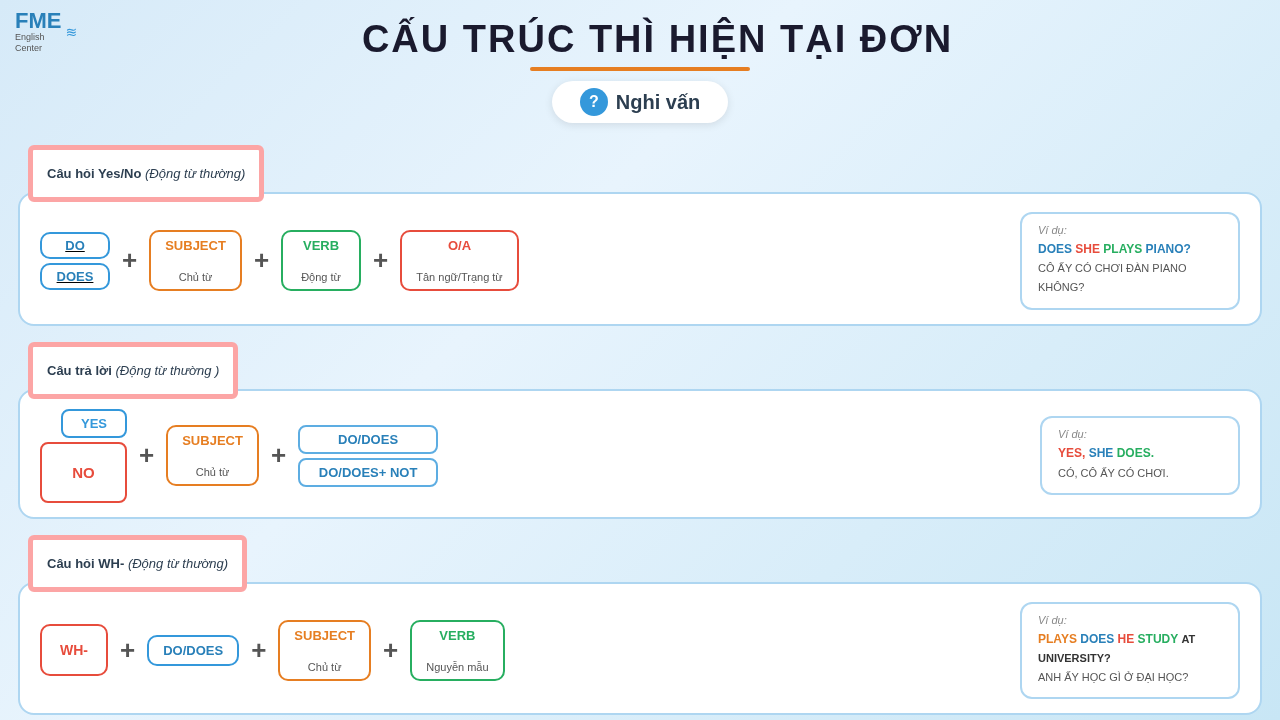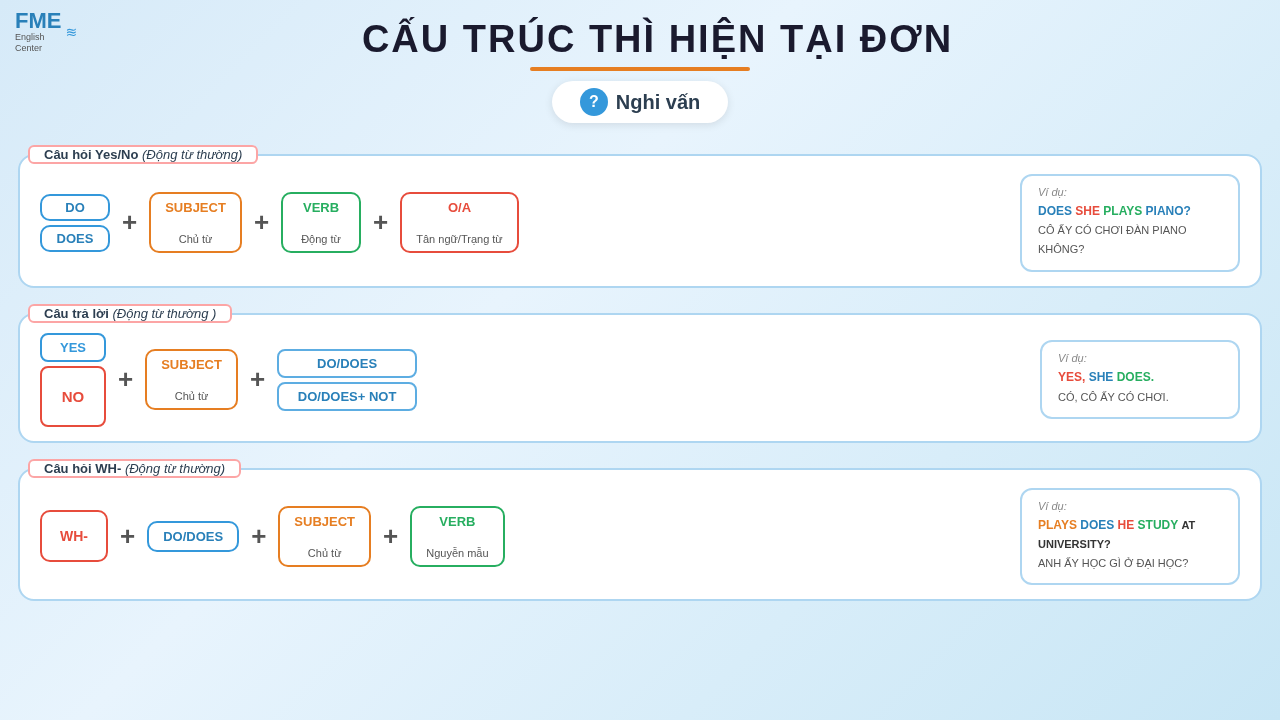--- a/index.html
+++ b/index.html
@@ -82,23 +82,23 @@
     }
 
     
     .section {
       margin: 8px 18px 6px 18px;
       position: relative;
     }
     .section-label {
       display: inline-block;
       background: white;
-      border: 2px solid #fca5a5;
+      border: 5px solid #fca5a5;
       border-radius: 6px;
-      padding: 0 14px;
+      padding: 16px 14px;
       font-size: 13px;
       font-weight: 700;
       color: #2c3e50;
       position: relative;
       z-index: 2;
       top: 10px;
       left: 10px;
     }
     .section-label em {
       font-style: italic;
@@ -168,20 +168,21 @@
       color: #555;
       margin-top: 18px;
     }
 
     
     .box-stack {
       display: flex;
       flex-direction: column;
       gap: 4px;
       align-items: center;
+      text-decoration: underline;
     }
     .box-stack .box {
       min-width: 70px;
       padding: 4px 12px;
       font-size: 13px;
     }
 
     
     .box-yesno {
       display: flex;
@@ -190,20 +191,21 @@
     }
     .box-yes {
       border: 2.5px solid #3498db;
       color: #3498db;
       background: #fff;
       border-radius: 8px;
       padding: 5px 18px;
       font-weight: 700;
       font-size: 13px;
       text-align: right;
+      margin-left: 21px;
     }
     .box-no {
       border: 2.5px solid #e74c3c;
       color: #e74c3c;
       background: #fff;
       border-radius: 8px;
       padding: 20px 18px;
       font-weight: 700;
       font-size: 15px;
       text-align: center;

